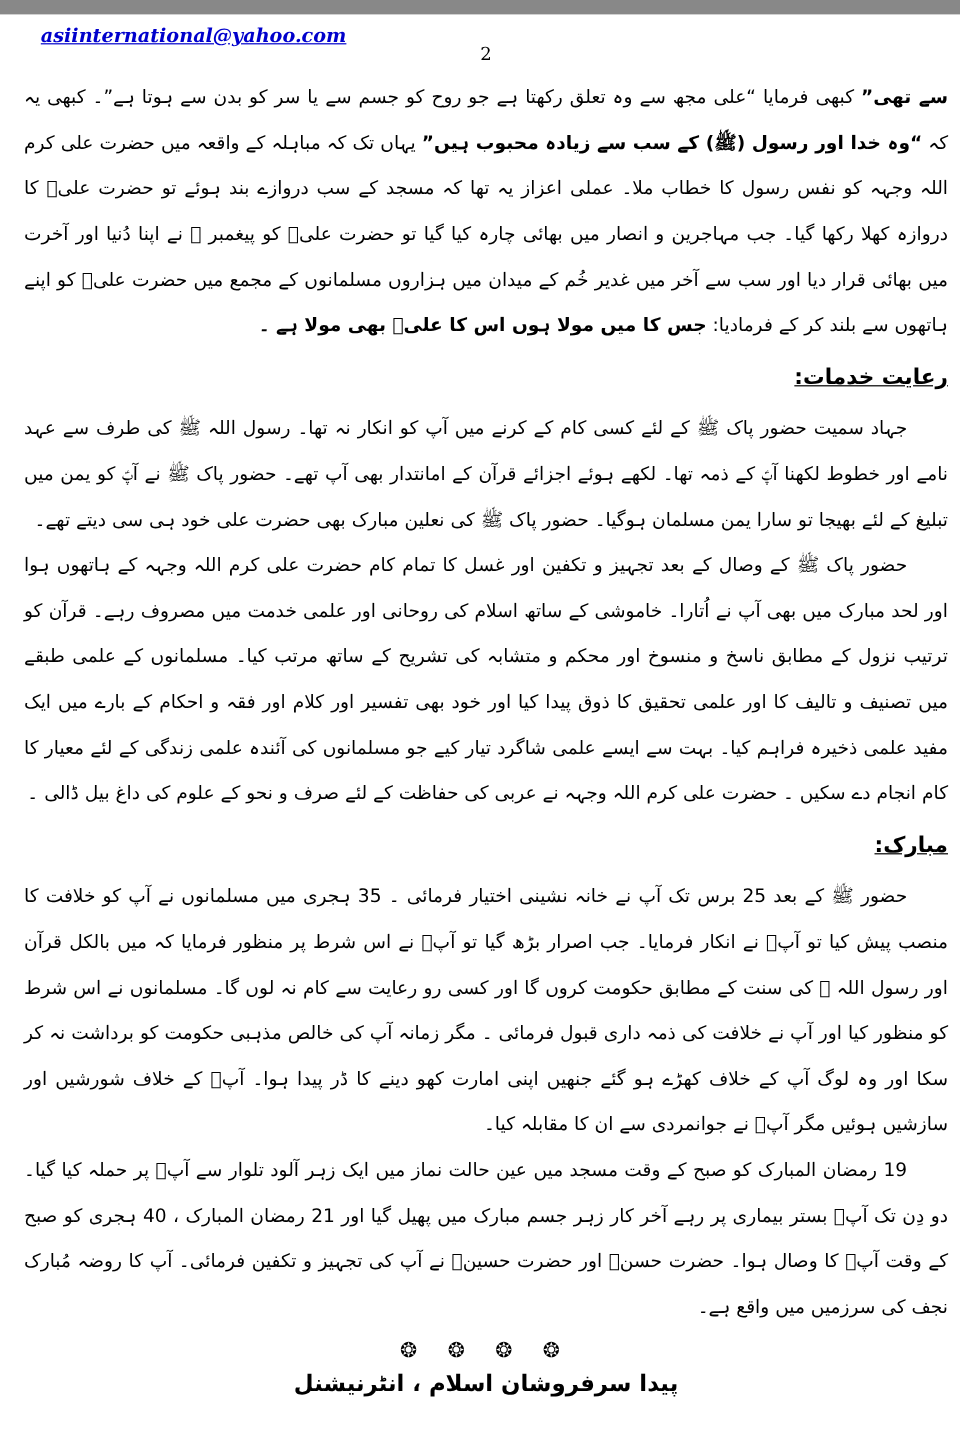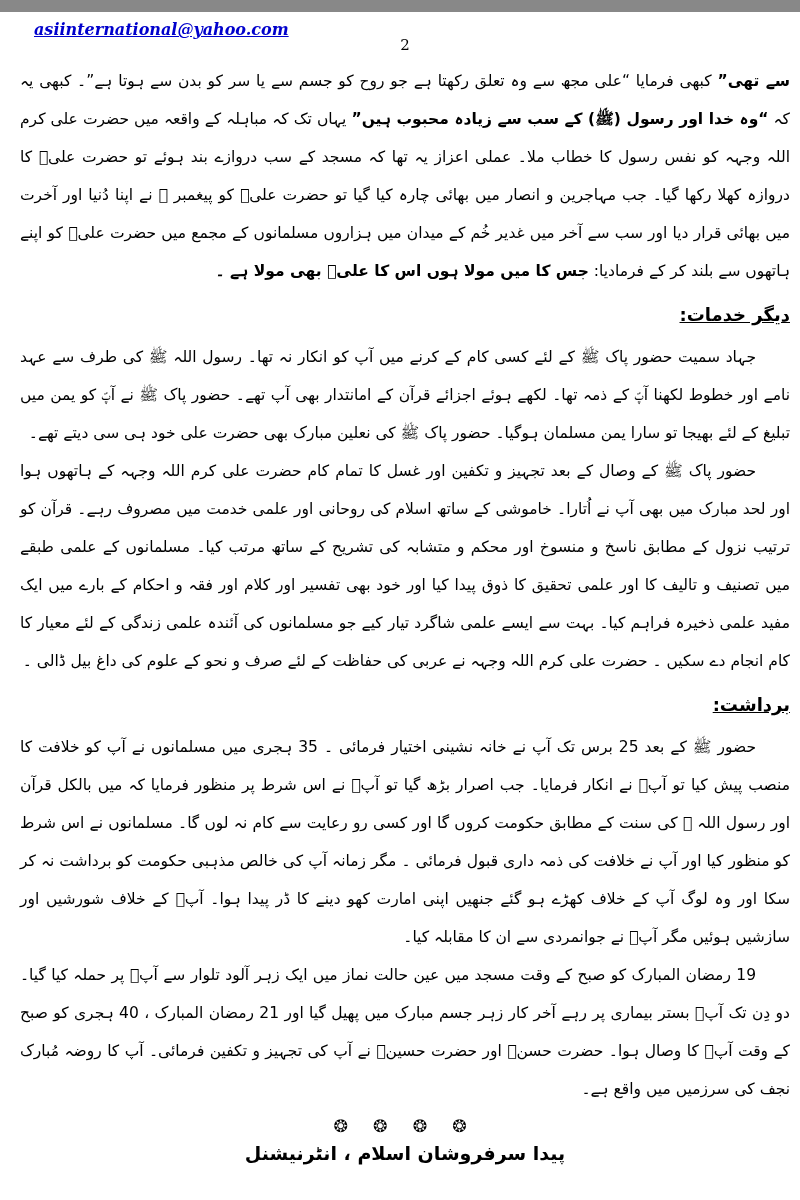--- a/index.html
+++ b/index.html
@@ -83,27 +83,27 @@
 
   <div class="top-header">
     <a class="email-top" href="#">asiinternational@yahoo.com</a>
     <div class="page-number">2</div>
   </div>
 
   <div class="body-text">
 
     <p class="para"><span class="bold-seg">سے تھی”</span><span> کبھی فرمایا “علی مجھ سے وہ تعلق رکھتا ہے جو روح کو جسم سے یا سر کو بدن سے ہوتا ہے”۔ کبھی یہ کہ </span><span class="bold-seg">“وہ خدا اور رسول (ﷺ) کے سب سے زیادہ محبوب ہیں”</span><span> یہاں تک کہ مباہلہ کے واقعہ میں حضرت علی کرم اللہ وجہہ کو نفس رسول کا خطاب ملا۔ عملی اعزاز یہ تھا کہ مسجد کے سب دروازے بند ہوئے تو حضرت علیؑ کا دروازہ کھلا رکھا گیا۔ جب مہاجرین و انصار میں بھائی چارہ کیا گیا تو حضرت علیؑ کو پیغمبر ﷺ نے اپنا دُنیا اور آخرت میں بھائی قرار دیا اور سب سے آخر میں غدیر خُم کے میدان میں ہزاروں مسلمانوں کے مجمع میں حضرت علیؑ کو اپنے ہاتھوں سے بلند کر کے فرمادیا: </span><span class="bold-seg">جس کا میں مولا ہوں اس کا علیؑ بھی مولا ہے ۔</span></p>
 
-    <h2 class="section-heading">دیگر خدمات:</h2>
+    <h2 class="section-heading">رعایت خدمات:</h2>
 
     <p class="para indent">جہاد سمیت حضور پاک ﷺ کے لئے کسی کام کے کرنے میں آپ کو انکار نہ تھا۔ رسول اللہ ﷺ کی طرف سے عہد نامے اور خطوط لکھنا آپؑ کے ذمہ تھا۔ لکھے ہوئے اجزائے قرآن کے امانتدار بھی آپ تھے۔ حضور پاک ﷺ نے آپؑ کو یمن میں تبلیغ کے لئے بھیجا تو سارا یمن مسلمان ہوگیا۔ حضور پاک ﷺ کی نعلین مبارک بھی حضرت علی خود ہی سی دیتے تھے۔</p>
 
     <p class="para indent">حضور پاک ﷺ کے وصال کے بعد تجہیز و تکفین اور غسل کا تمام کام حضرت علی کرم اللہ وجہہ کے ہاتھوں ہوا اور لحد مبارک میں بھی آپ نے اُتارا۔ خاموشی کے ساتھ اسلام کی روحانی اور علمی خدمت میں مصروف رہے۔ قرآن کو ترتیب نزول کے مطابق ناسخ و منسوخ اور محکم و متشابہ کی تشریح کے ساتھ مرتب کیا۔ مسلمانوں کے علمی طبقے میں تصنیف و تالیف کا اور علمی تحقیق کا ذوق پیدا کیا اور خود بھی تفسیر اور کلام اور فقہ و احکام کے بارے میں ایک مفید علمی ذخیرہ فراہم کیا۔ بہت سے ایسے علمی شاگرد تیار کیے جو مسلمانوں کی آئندہ علمی زندگی کے لئے معیار کا کام انجام دے سکیں ۔ حضرت علی کرم اللہ وجہہ نے عربی کی حفاظت کے لئے صرف و نحو کے علوم کی داغ بیل ڈالی ۔</p>
 
-    <h2 class="section-heading">برداشت:</h2>
+    <h2 class="section-heading">مبارک:</h2>
 
     <p class="para indent">حضور ﷺ کے بعد 25 برس تک آپ نے خانہ نشینی اختیار فرمائی ۔ 35 ہجری میں مسلمانوں نے آپ کو خلافت کا منصب پیش کیا تو آپؑ نے انکار فرمایا۔ جب اصرار بڑھ گیا تو آپؑ نے اس شرط پر منظور فرمایا کہ میں بالکل قرآن اور رسول اللہ ﷺ کی سنت کے مطابق حکومت کروں گا اور کسی رو رعایت سے کام نہ لوں گا۔ مسلمانوں نے اس شرط کو منظور کیا اور آپ نے خلافت کی ذمہ داری قبول فرمائی ۔ مگر زمانہ آپ کی خالص مذہبی حکومت کو برداشت نہ کر سکا اور وہ لوگ آپ کے خلاف کھڑے ہو گئے جنھیں اپنی امارت کھو دینے کا ڈر پیدا ہوا۔ آپؑ کے خلاف شورشیں اور سازشیں ہوئیں مگر آپؑ نے جوانمردی سے ان کا مقابلہ کیا۔</p>
 
 
     <p class="para indent">19 رمضان المبارک کو صبح کے وقت مسجد میں عین حالت نماز میں ایک زہر آلود تلوار سے آپؑ پر حملہ کیا گیا۔ دو دِن تک آپؑ بستر بیماری پر رہے آخر کار زہر جسم مبارک میں پھیل گیا اور 21 رمضان المبارک ، 40 ہجری کو صبح کے وقت آپؑ کا وصال ہوا۔ حضرت حسنؑ اور حضرت حسینؑ نے آپ کی تجہیز و تکفین فرمائی۔ آپ کا روضہ مُبارک نجف کی سرزمیں میں واقع ہے۔</p>
   </div>
 
   <div class="ornaments">❂ ❂ ❂ ❂</div>
 
   <div class="org-name">پیدا سرفروشان اسلام ، انٹرنیشنل</div>

